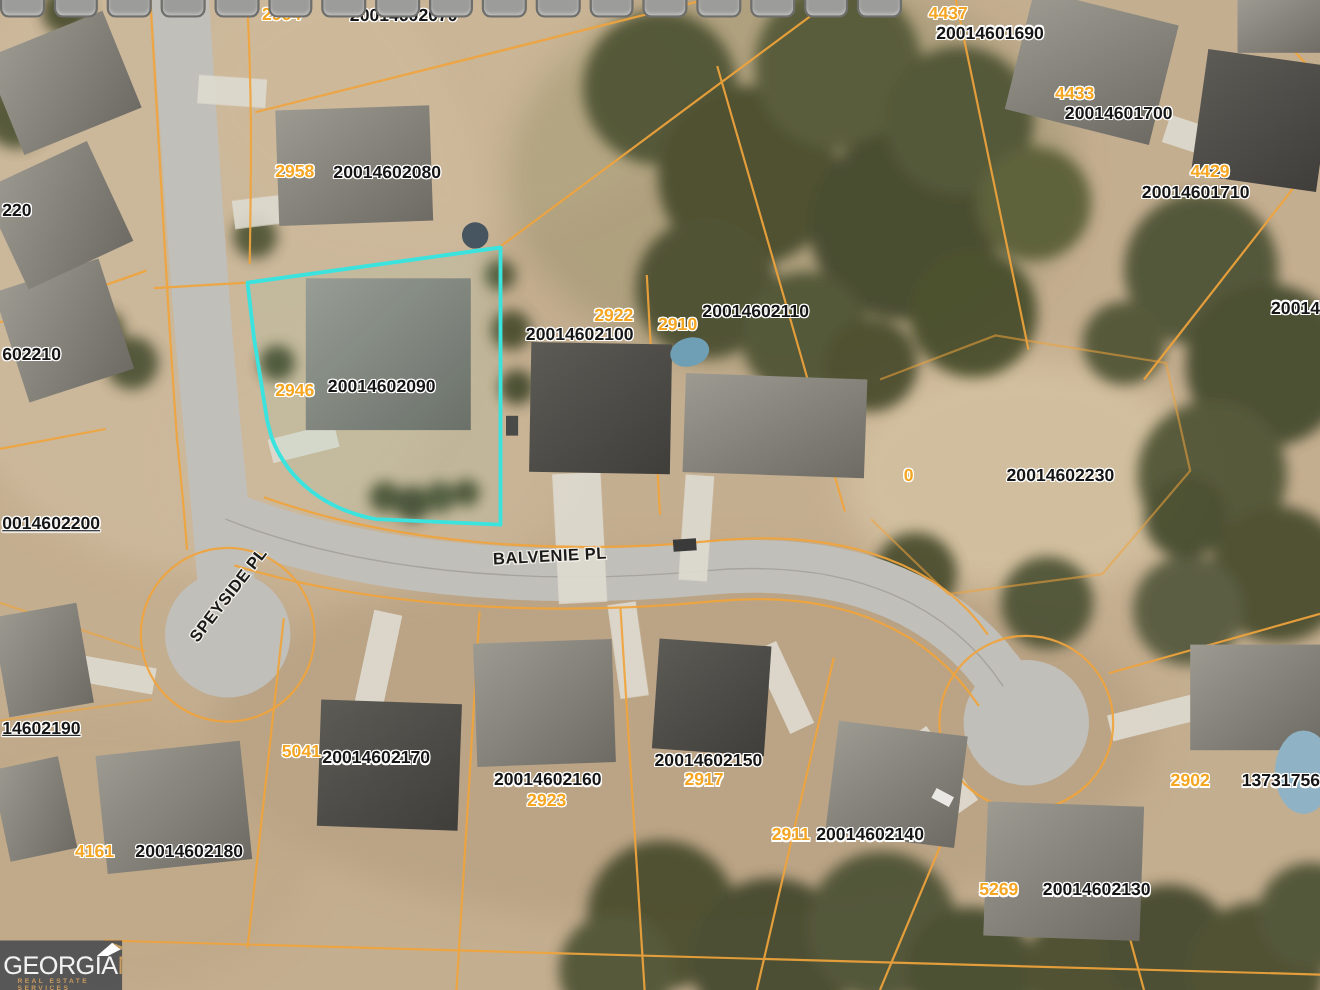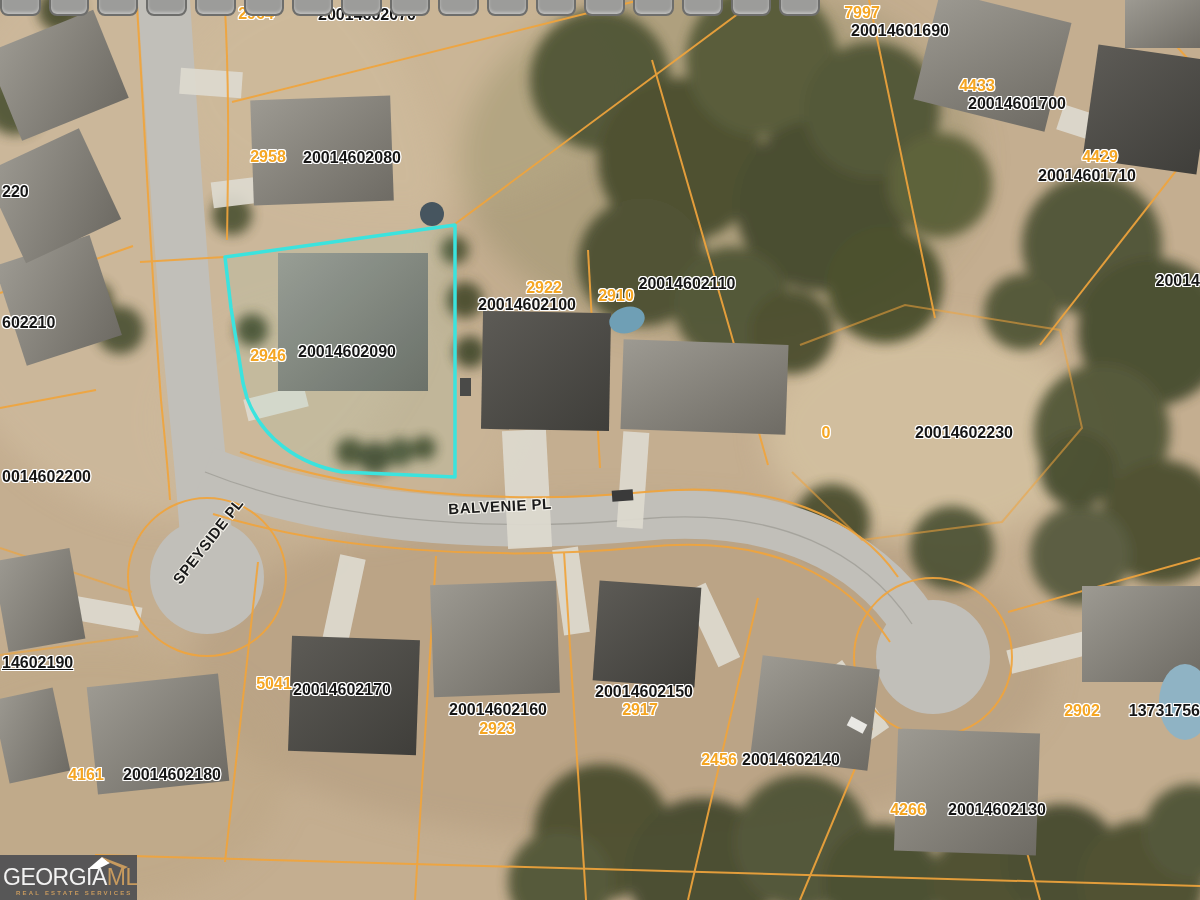--- a/index.html
+++ b/index.html
@@ -13,21 +13,21 @@
   
   #labels{position:absolute;inset:0;z-index:20;}
   #labels span{position:absolute;white-space:nowrap;font-weight:bold;line-height:1;}
   .parcel-id{color:#151515;font-size:16px;
     text-shadow:-1px -1px 0 #fff,1px -1px 0 #fff,-1px 1px 0 #fff,1px 1px 0 #fff,0 -1px 0 #fff,0 1px 0 #fff,-1px 0 0 #fff,1px 0 0 #fff;}
   .house-number{color:#F5A623;font-size:16px;
     text-shadow:-1px -1px 0 #fff,1px -1px 0 #fff,-1px 1px 0 #fff,1px 1px 0 #fff,0 -1px 0 #fff,0 1px 0 #fff,-1px 0 0 #fff,1px 0 0 #fff;}
   .street-label{color:#1a1a1a;font-size:15px;letter-spacing:.5px;
     text-shadow:-1px -1px 0 #f3f1ea,1px -1px 0 #f3f1ea,-1px 1px 0 #f3f1ea,1px 1px 0 #f3f1ea;}
   
-  #logo{position:absolute;left:0;bottom:0;width:137px;height:45px;background:rgba(78,79,82,.92);
+  #logo{position:absolute;left:0;bottom:0;width:111px;height:45px;background:rgba(78,79,82,.92);
     z-index:40;color:#fff;overflow:hidden;}
   #logo .row{position:absolute;left:3px;top:9px;display:flex;align-items:baseline;}
   #logo .georgia{font-size:23px;font-weight:normal;letter-spacing:-.5px;color:#f2f2f2;}
   #logo .mls{font-size:23px;font-weight:normal;letter-spacing:-.5px;color:#C79A5E;}
   #logo .roof{position:absolute;left:88px;top:2px;width:40px;height:12px;}
   #logo .tagline{position:absolute;left:16px;top:35px;font-size:6px;letter-spacing:2.2px;color:#C79A5E;font-weight:bold;}
 </style>
 </head>
 <body>
 
@@ -217,47 +217,47 @@
 
   <div id="labels">
       <span class="parcel-id" style="top: 15px; left: 367px; transform: translate(-50%, -50%);">20014602070</span>
       <span class="parcel-id" style="top: 158px; left: 352px; transform: translate(-50%, -50%);">20014602080</span>
       <span class="parcel-id" style="top: 31px; left: 872px; transform: translate(-50%, -50%); margin-left: 28px;">20014601690</span>
       <span class="parcel-id" style="top: 104px; left: 1017px; transform: translate(-50%, -50%);">20014601700</span>
       <span class="parcel-id" style="top: 176px; left: 1087px; transform: translate(-50%, -50%);">20014601710</span>
       <span class="parcel-id" style="top: 249px; right: 0px; transform: translateY(-50%); margin-top: 32px;">20014</span>
       <span class="parcel-id" style="top: 192px; left: 2px; transform: translateY(-50%);">220</span>
       <span class="parcel-id" style="top: 323px; left: 2px; transform: translateY(-50%);">602210</span>
-      <span class="parcel-id" style="top: 477px; left: 2px; transform: translateY(-50%);">0014602200</span>
+      <span class="parcel-id" style="top: 477px; left: 2px; transform: translateY(-50%); text-decoration: underline;">0014602200</span>
       <span class="parcel-id" style="top: 663px; left: 2px; transform: translateY(-50%); text-decoration: underline;">14602190</span>
       <span class="parcel-id" style="top: 352px; left: 347px; transform: translate(-50%, -50%);">20014602090</span>
       <span class="parcel-id" style="top: 305px; left: 527px; transform: translate(-50%, -50%);">20014602100</span>
       <span class="parcel-id" style="top: 284px; left: 687px; transform: translate(-50%, -50%);">20014602110</span>
       <span class="parcel-id" style="top: 433px; left: 964px; transform: translate(-50%, -50%);">20014602230</span>
       <span class="parcel-id" style="top: 690px; left: 342px; transform: translate(-50%, -50%);">20014602170</span>
       <span class="parcel-id" style="top: 710px; left: 498px; transform: translate(-50%, -50%);">20014602160</span>
       <span class="parcel-id" style="top: 692px; left: 644px; transform: translate(-50%, -50%);">20014602150</span>
       <span class="parcel-id" style="top: 760px; left: 791px; transform: translate(-50%, -50%);">20014602140</span>
       <span class="parcel-id" style="top: 810px; left: 997px; transform: translate(-50%, -50%);">20014602130</span>
       <span class="parcel-id" style="top: 775px; left: 172px; transform: translate(-50%, -50%);">20014602180</span>
       <span class="parcel-id" style="top: 711px; right: 0px; transform: translateY(-50%);">13731756</span>
       <span class="house-number" style="top: 14px; left: 256px; transform: translate(-50%, -50%);">2964</span>
       <span class="house-number" style="top: 157px; left: 268px; transform: translate(-50%, -50%);">2958</span>
       <span class="house-number" style="top: 356px; left: 268px; transform: translate(-50%, -50%);">2946</span>
-      <span class="house-number" style="top: 288px; left: 544px; transform: translate(-50%, -50%);">2922</span>
+      <span class="house-number" style="top: 288px; left: 558px; transform: translate(-50%, -50%);">2922</span>
       <span class="house-number" style="top: 296px; left: 616px; transform: translate(-50%, -50%);">2910</span>
-      <span class="house-number" style="top: 13px; left: 862px; transform: translate(-50%, -50%);">7997</span>
+      <span class="house-number" style="top: 13px; left: 862px; transform: translate(-50%, -50%);">4437</span>
       <span class="house-number" style="top: 86px; left: 977px; transform: translate(-50%, -50%);">4433</span>
       <span class="house-number" style="top: 157px; left: 1100px; transform: translate(-50%, -50%); text-align: right;">4429</span>
       <span class="house-number" style="top: 433px; left: 826px; transform: translate(-50%, -50%);">0</span>
       <span class="house-number" style="top: 684px; left: 274px; transform: translate(-50%, -50%);">5041</span>
       <span class="house-number" style="top: 729px; left: 497px; transform: translate(-50%, -50%);">2923</span>
       <span class="house-number" style="top: 710px; left: 640px; transform: translate(-50%, -50%);">2917</span>
-      <span class="house-number" style="top: 760px; left: 719px; transform: translate(-50%, -50%);">2456</span>
-      <span class="house-number" style="top: 810px; left: 908px; transform: translate(-50%, -50%);">4266</span>
+      <span class="house-number" style="top: 760px; left: 719px; transform: translate(-50%, -50%);">2911</span>
+      <span class="house-number" style="top: 810px; left: 908px; transform: translate(-50%, -50%);">5269</span>
       <span class="house-number" style="top: 711px; left: 1082px; transform: translate(-50%, -50%);">2902</span>
       <span class="house-number" style="top: 775px; left: 86px; transform: translate(-50%, -50%);">4161</span>
       <span class="street-label" style="top: 506px; left: 500px; transform: translate(-50%, -50%) rotate(-3deg);">BALVENIE PL</span>
       <span class="street-label" style="top: 541px; left: 208px; transform: translate(-50%, -50%) rotate(-52deg);">SPEYSIDE PL</span>
     </div>
 
   <div id="logo">
     <div class="row">
       <span class="georgia">GEORGIA</span>
         <span class="mls">MLS</span>

